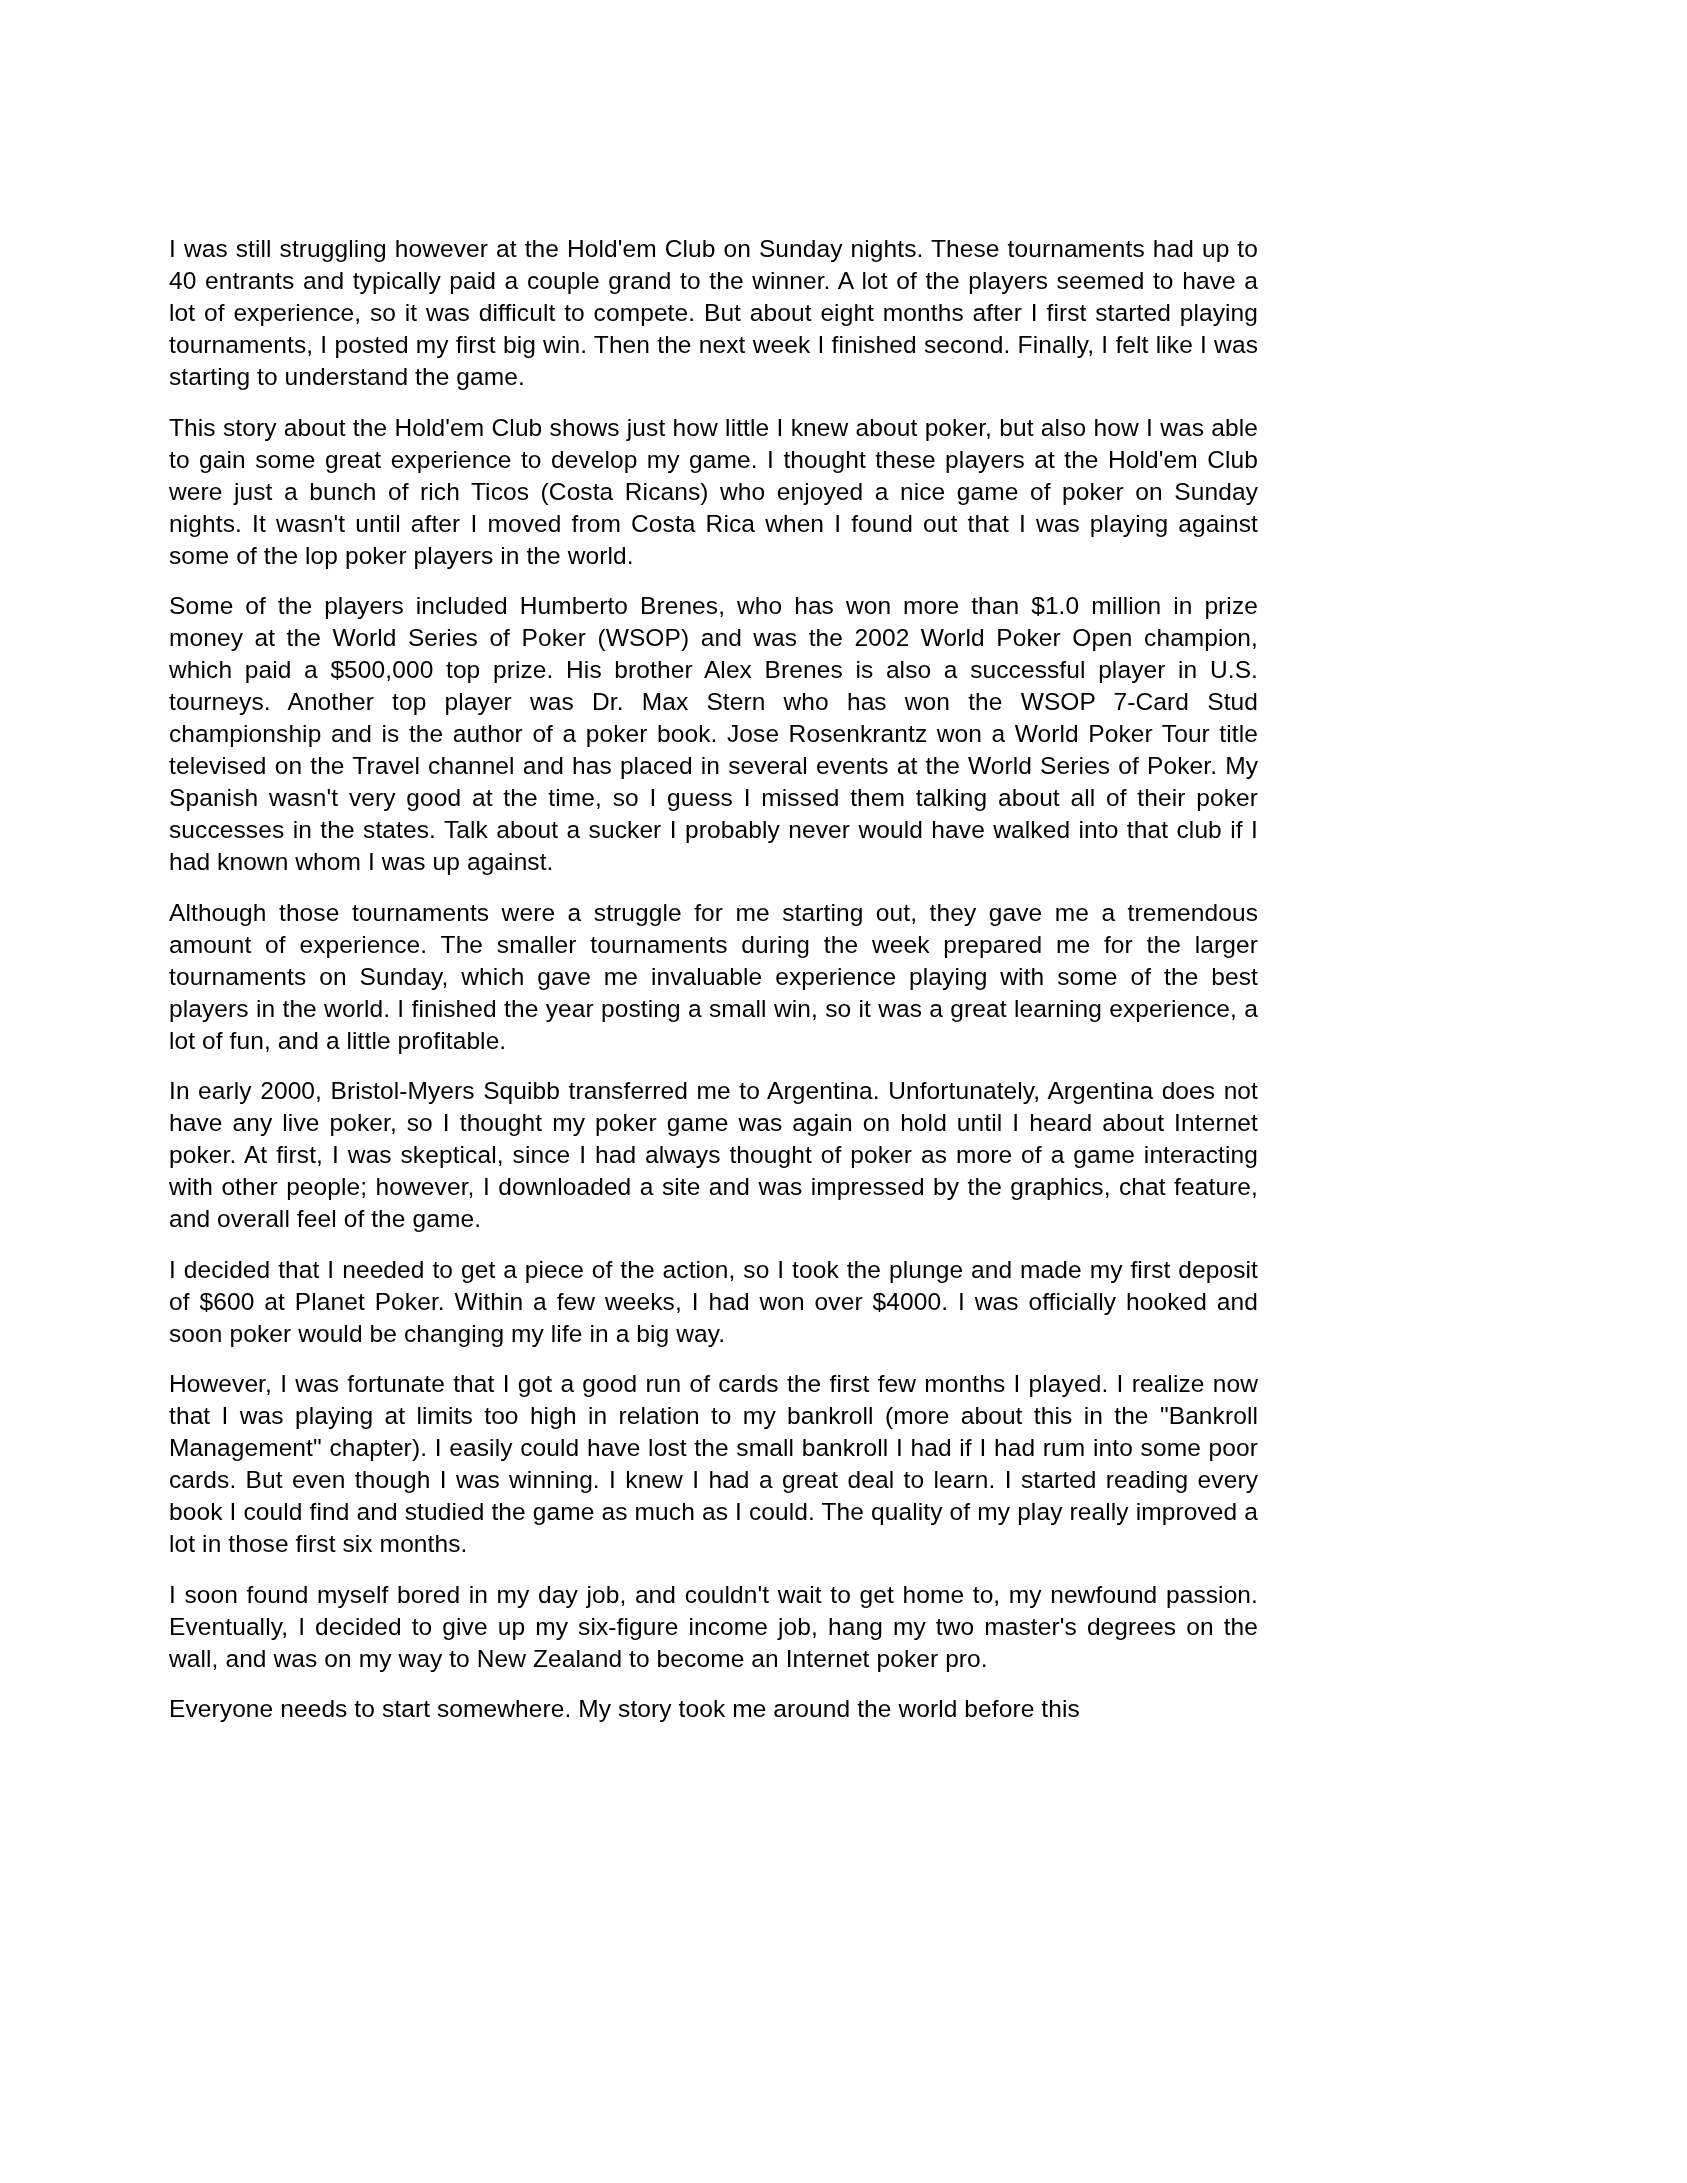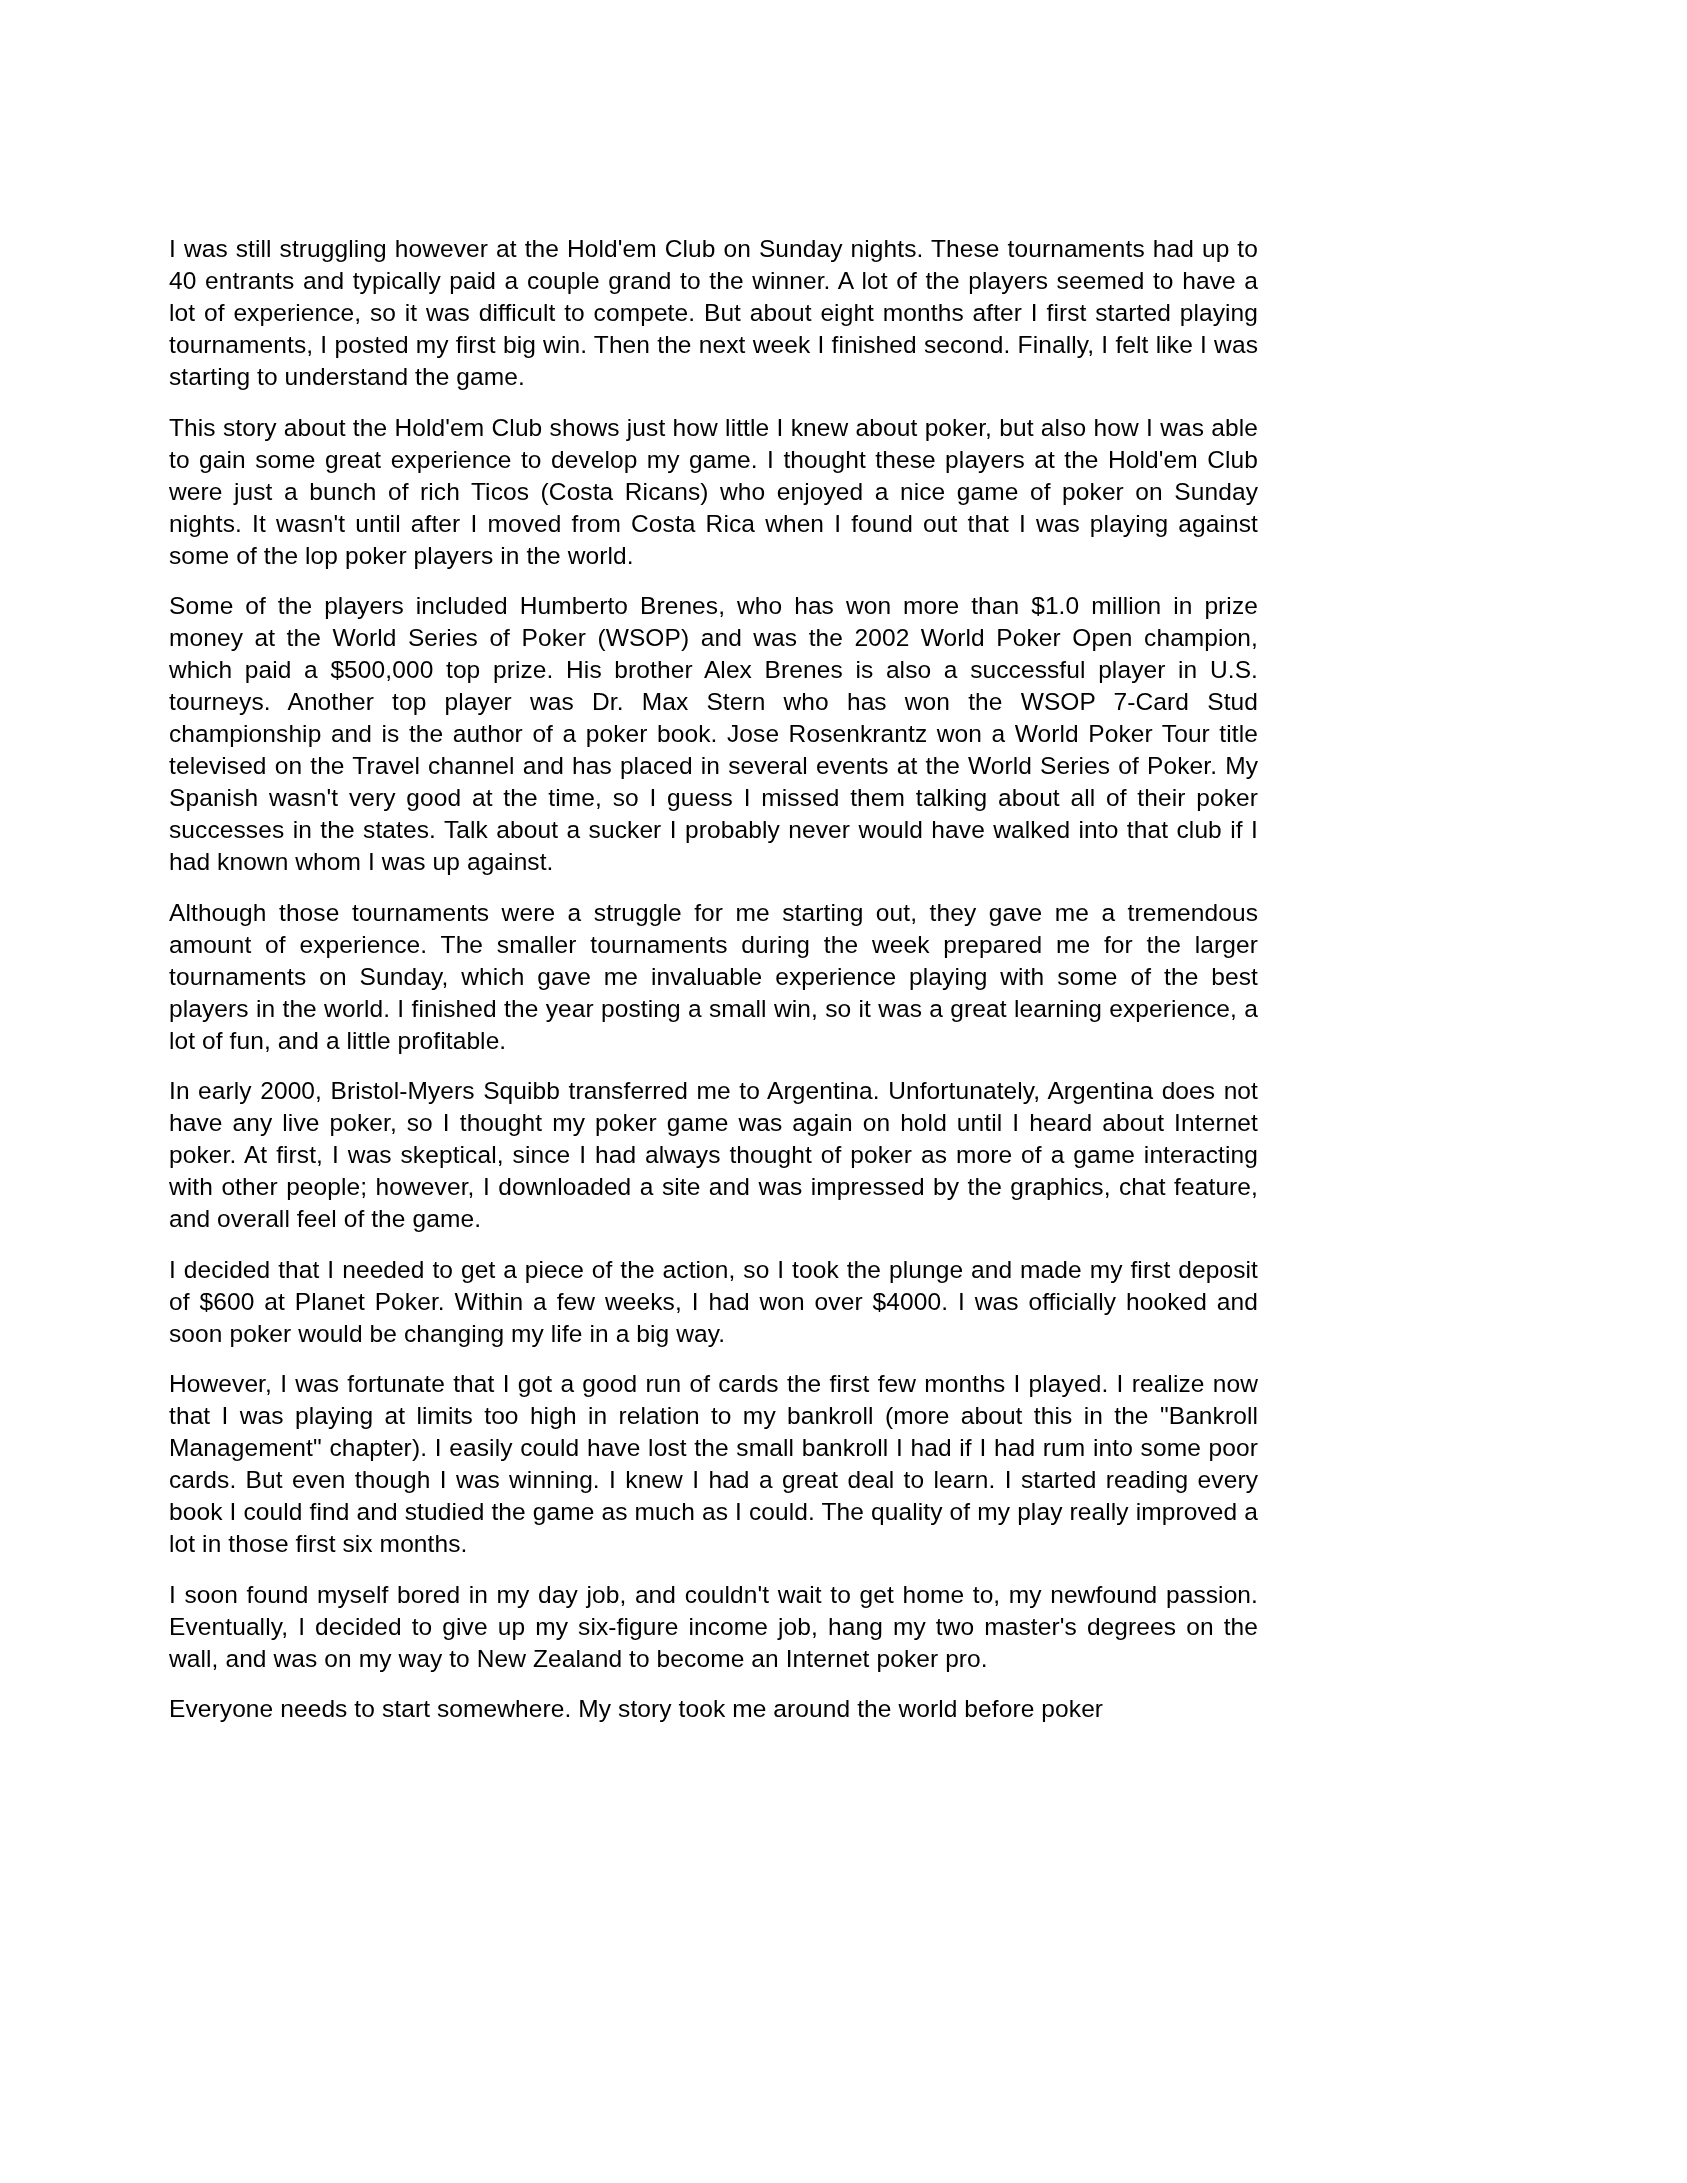--- a/index.html
+++ b/index.html
@@ -43,16 +43,16 @@
 <main class="page">
   <section class="text-column">
     <p>I was still struggling however at the Hold'em Club on Sunday nights. These tournaments had up to 40 entrants and typically paid a couple grand to the winner. A lot of the players seemed to have a lot of experience, so it was difficult to compete. But about eight months after I first started playing tournaments, I posted my first big win. Then the next week I finished second. Finally, I felt like I was starting to understand the game.</p>
     <p>This story about the Hold'em Club shows just how little I knew about poker, but also how I was able to gain some great experience to develop my game. I thought these players at the Hold'em Club were just a bunch of rich Ticos (Costa Ricans) who enjoyed a nice game of poker on Sunday nights. It wasn't until after I moved from Costa Rica when I found out that I was playing against some of the lop poker players in the world.</p>
     <p>Some of the players included Humberto Brenes, who has won more than $1.0 million in prize money at the World Series of Poker (WSOP) and was the 2002 World Poker Open champion, which paid a $500,000 top prize. His brother Alex Brenes is also a successful player in U.S. tourneys. Another top player was Dr. Max Stern who has won the WSOP 7-Card Stud championship and is the author of a poker book. Jose Rosenkrantz won a World Poker Tour title televised on the Travel channel and has placed in several events at the World Series of Poker. My Spanish wasn't very good at the time, so I guess I missed them talking about all of their poker successes in the states. Talk about a sucker I probably never would have walked into that club if I had known whom I was up against.</p>
     <p>Although those tournaments were a struggle for me starting out, they gave me a tremendous amount of experience. The smaller tournaments during the week prepared me for the larger tournaments on Sunday, which gave me invaluable experience playing with some of the best players in the world. I finished the year posting a small win, so it was a great learning experience, a lot of fun, and a little profitable.</p>
     <p>In early 2000, Bristol-Myers Squibb transferred me to Argentina. Unfortunately, Argentina does not have any live poker, so I thought my poker game was again on hold until I heard about Internet poker. At first, I was skeptical, since I had always thought of poker as more of a game interacting with other people; however, I downloaded a site and was impressed by the graphics, chat feature, and overall feel of the game.</p>
     <p>I decided that I needed to get a piece of the action, so I took the plunge and made my first deposit of $600 at Planet Poker. Within a few weeks, I had won over $4000. I was officially hooked and soon poker would be changing my life in a big way.</p>
     <p>However, I was fortunate that I got a good run of cards the first few months I played. I realize now that I was playing at limits too high in relation to my bankroll (more about this in the "Bankroll Management" chapter). I easily could have lost the small bankroll I had if I had rum into some poor cards. But even though I was winning. I knew I had a great deal to learn. I started reading every book I could find and studied the game as much as I could. The quality of my play really improved a lot in those first six months.</p>
     <p>I soon found myself bored in my day job, and couldn't wait to get home to, my newfound passion. Eventually, I decided to give up my six-figure income job, hang my two master's degrees on the wall, and was on my way to New Zealand to become an Internet poker pro.</p>
-    <p>Everyone needs to start somewhere. My story took me around the world before poker</p>
+    <p>Everyone needs to start somewhere. My story took me around the world before this</p>
   </section>
 </main>
 
 
 </body></html>

